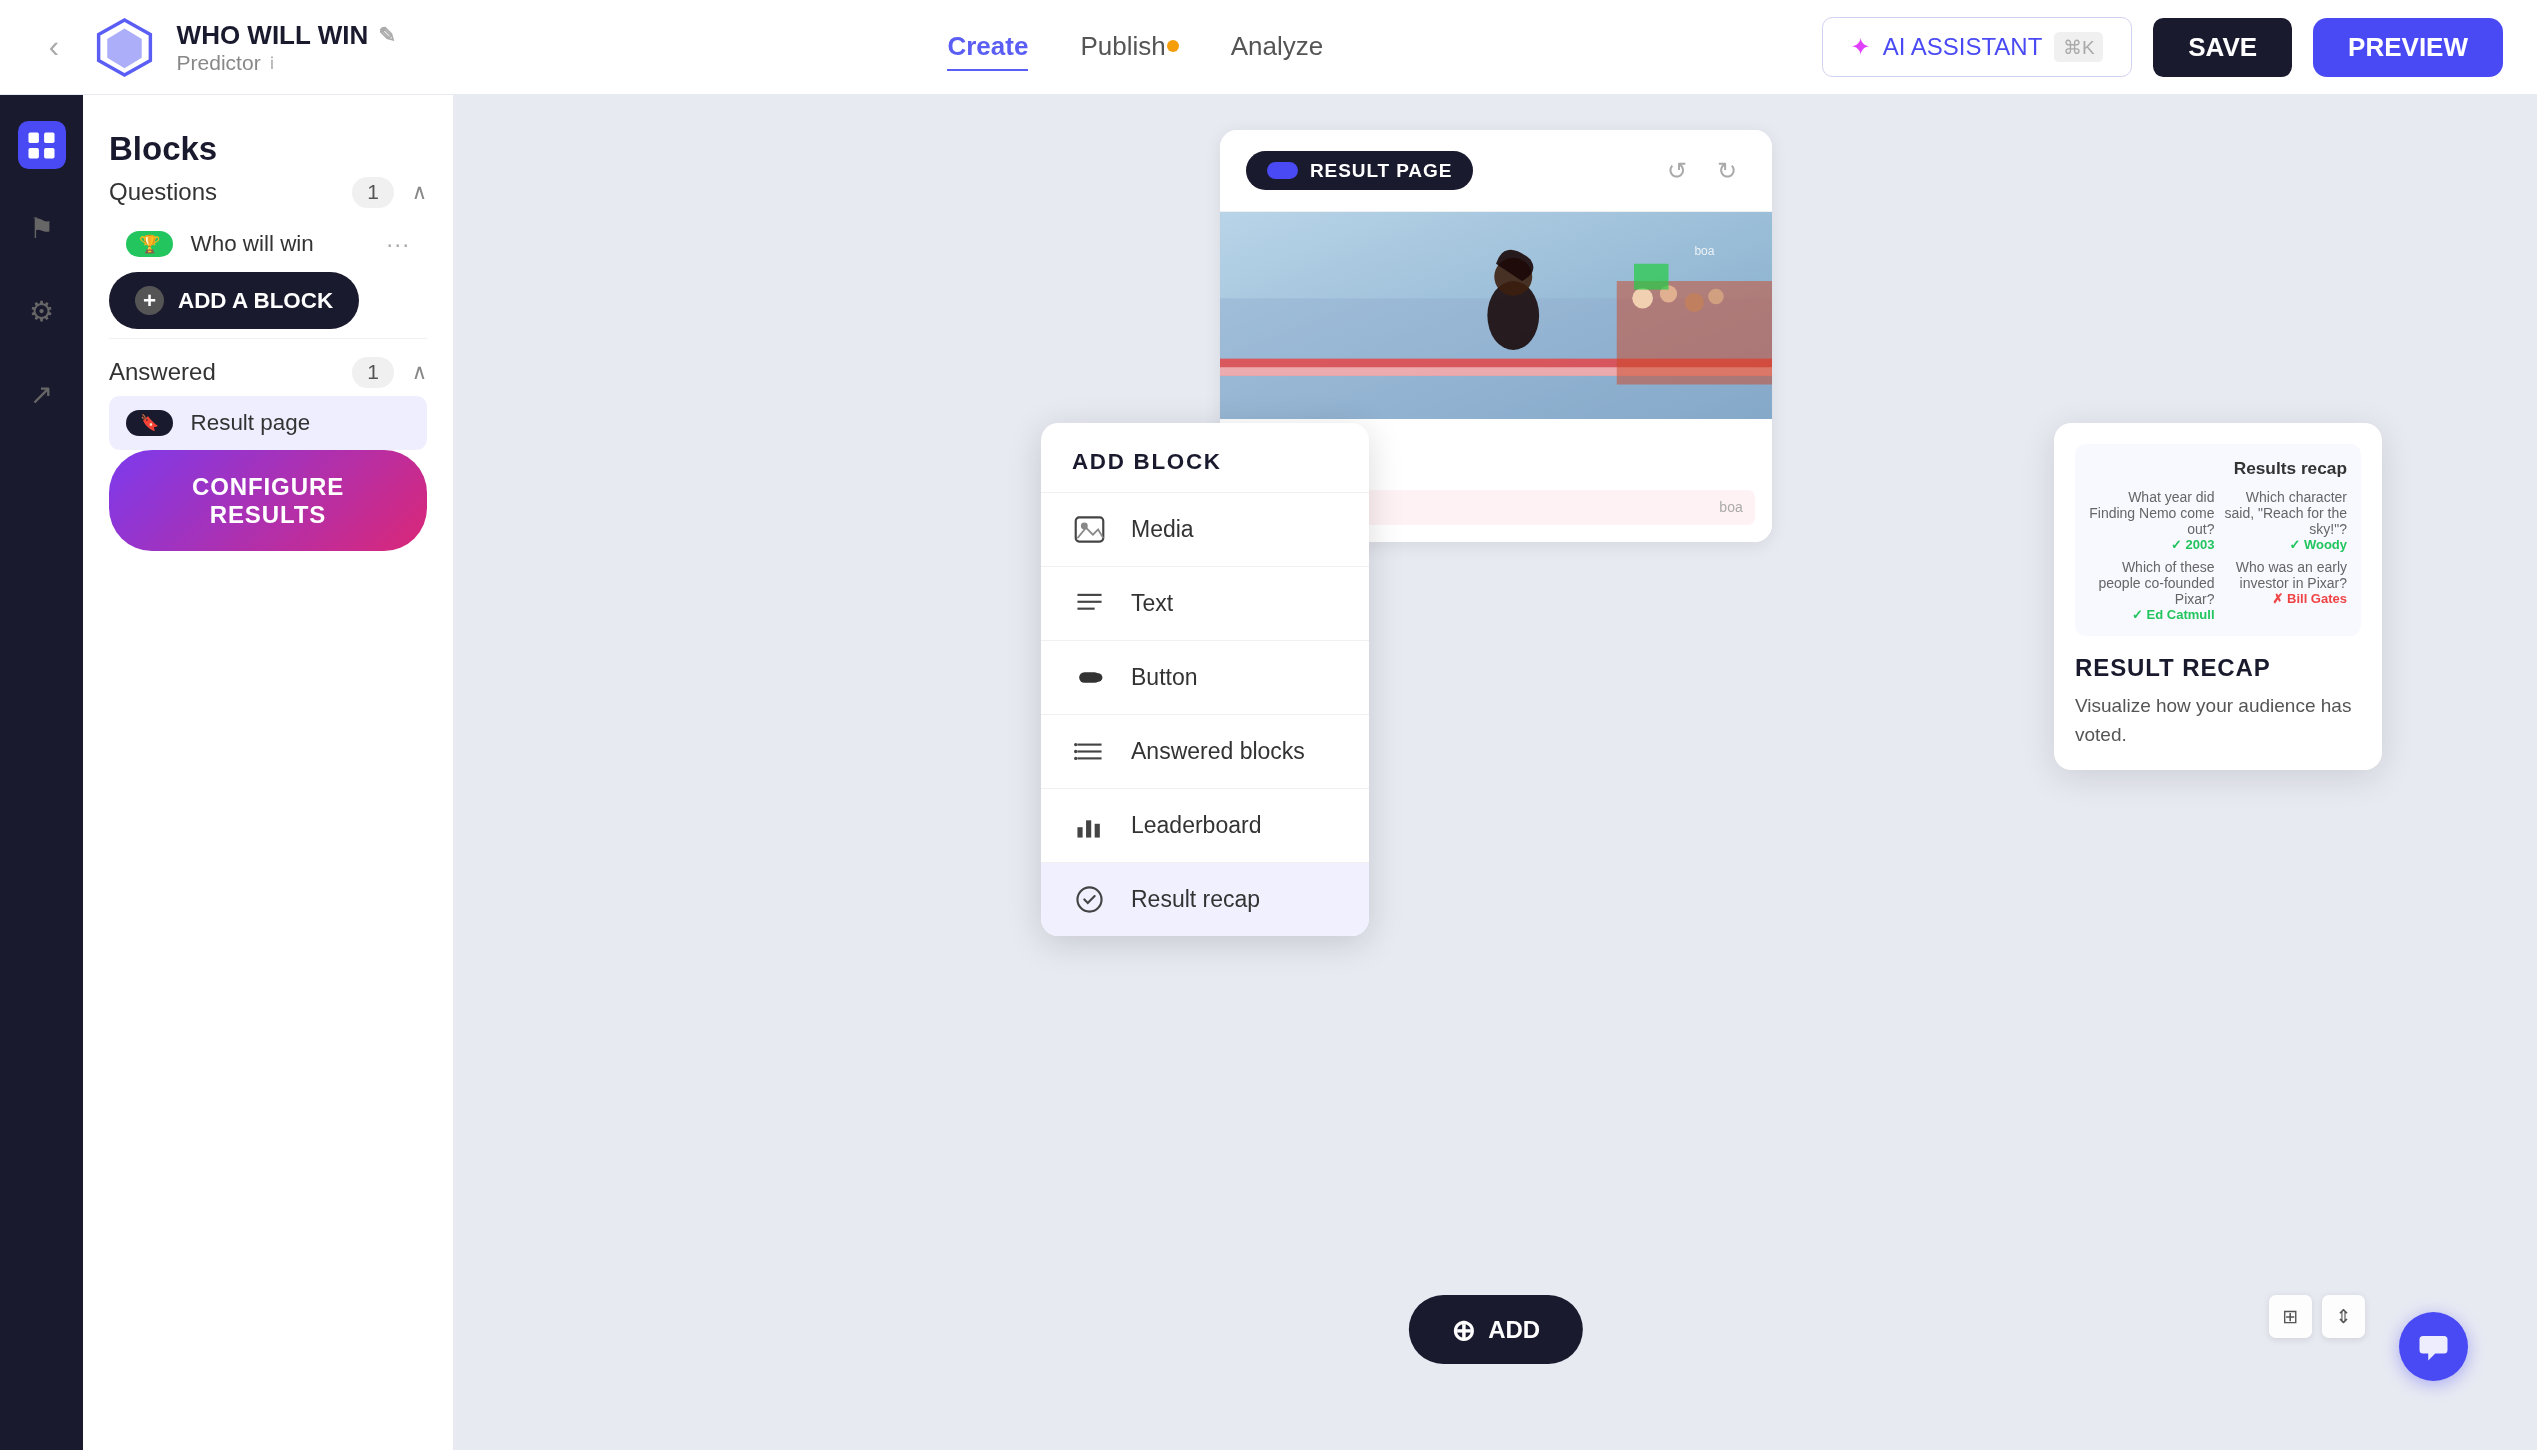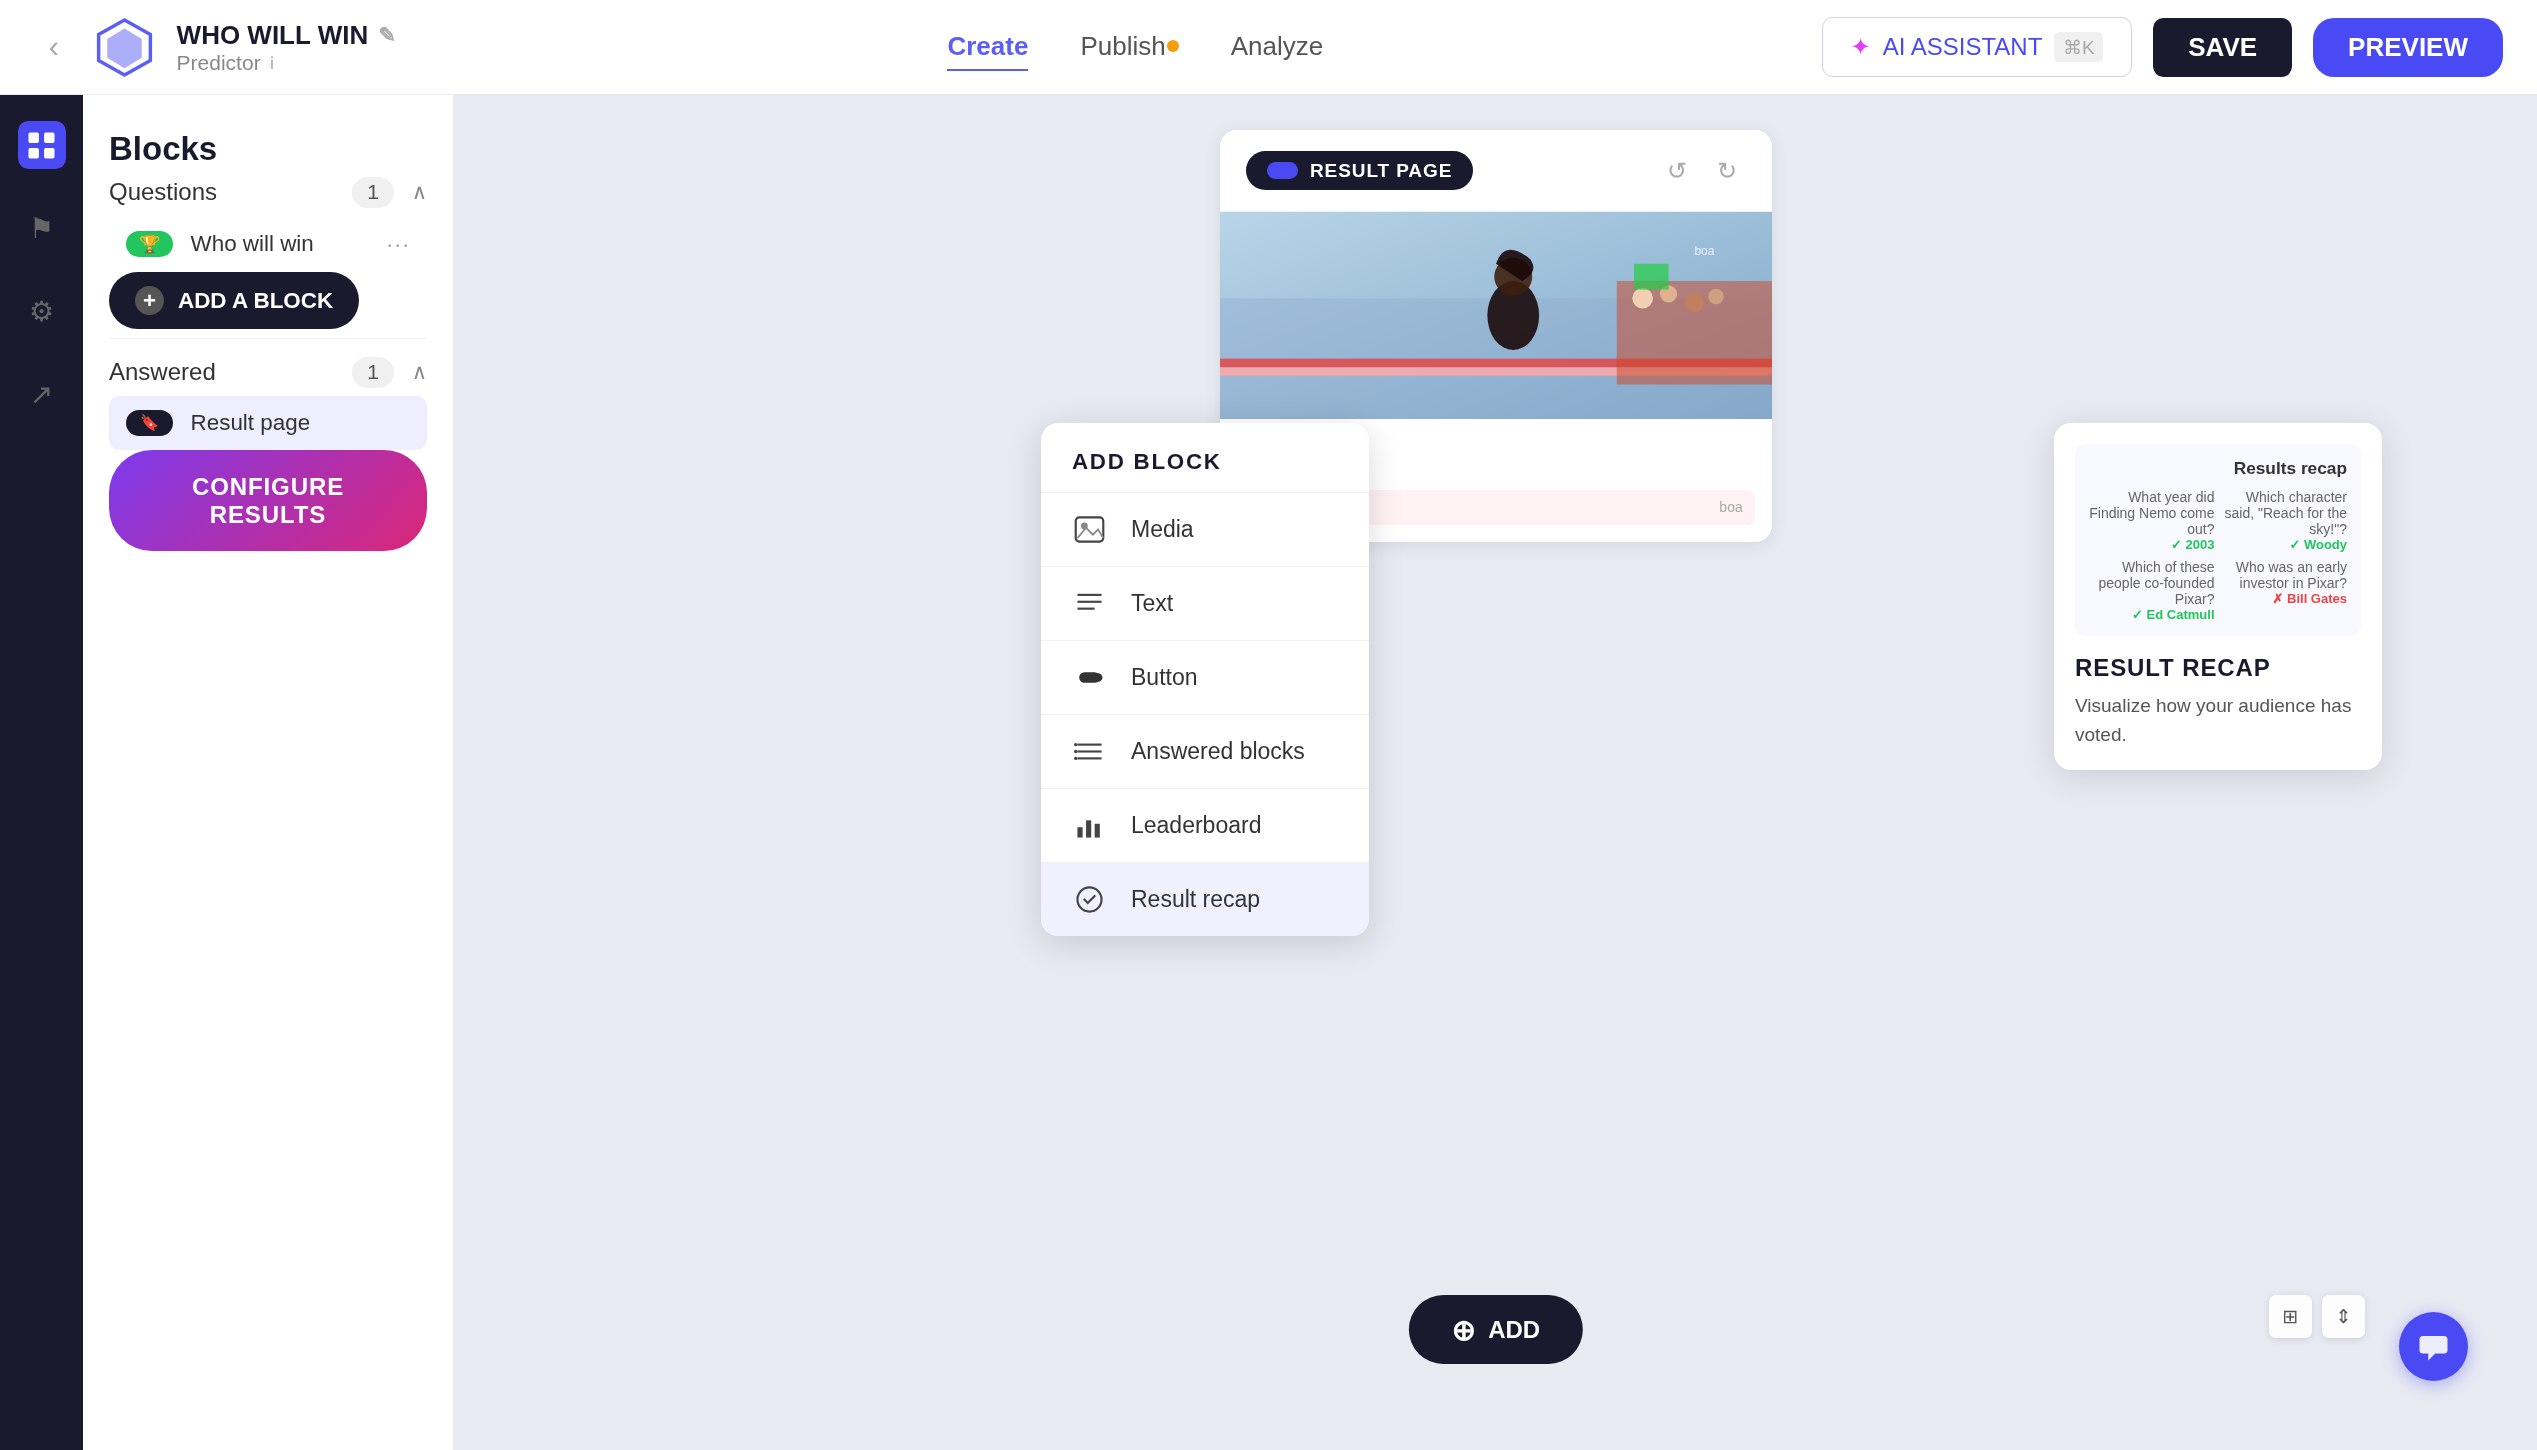--- a/index.html
+++ b/index.html
@@ -122,21 +122,21 @@
       border-radius: 10.4px;
       padding: 14px 35px;
       font-size: 26px;
       font-weight: 700;
       cursor: pointer;
     }
     .preview-btn {
       background: #4a4af4;
       color: #fff;
       border: none;
-      border-radius: 21px;
+      border-radius: 14px;
       padding: 14px 35px;
       font-size: 26px;
       font-weight: 700;
       cursor: pointer;
     }
 
     
     .main-layout {
       display: flex;
       height: calc(1450px - 95px);

